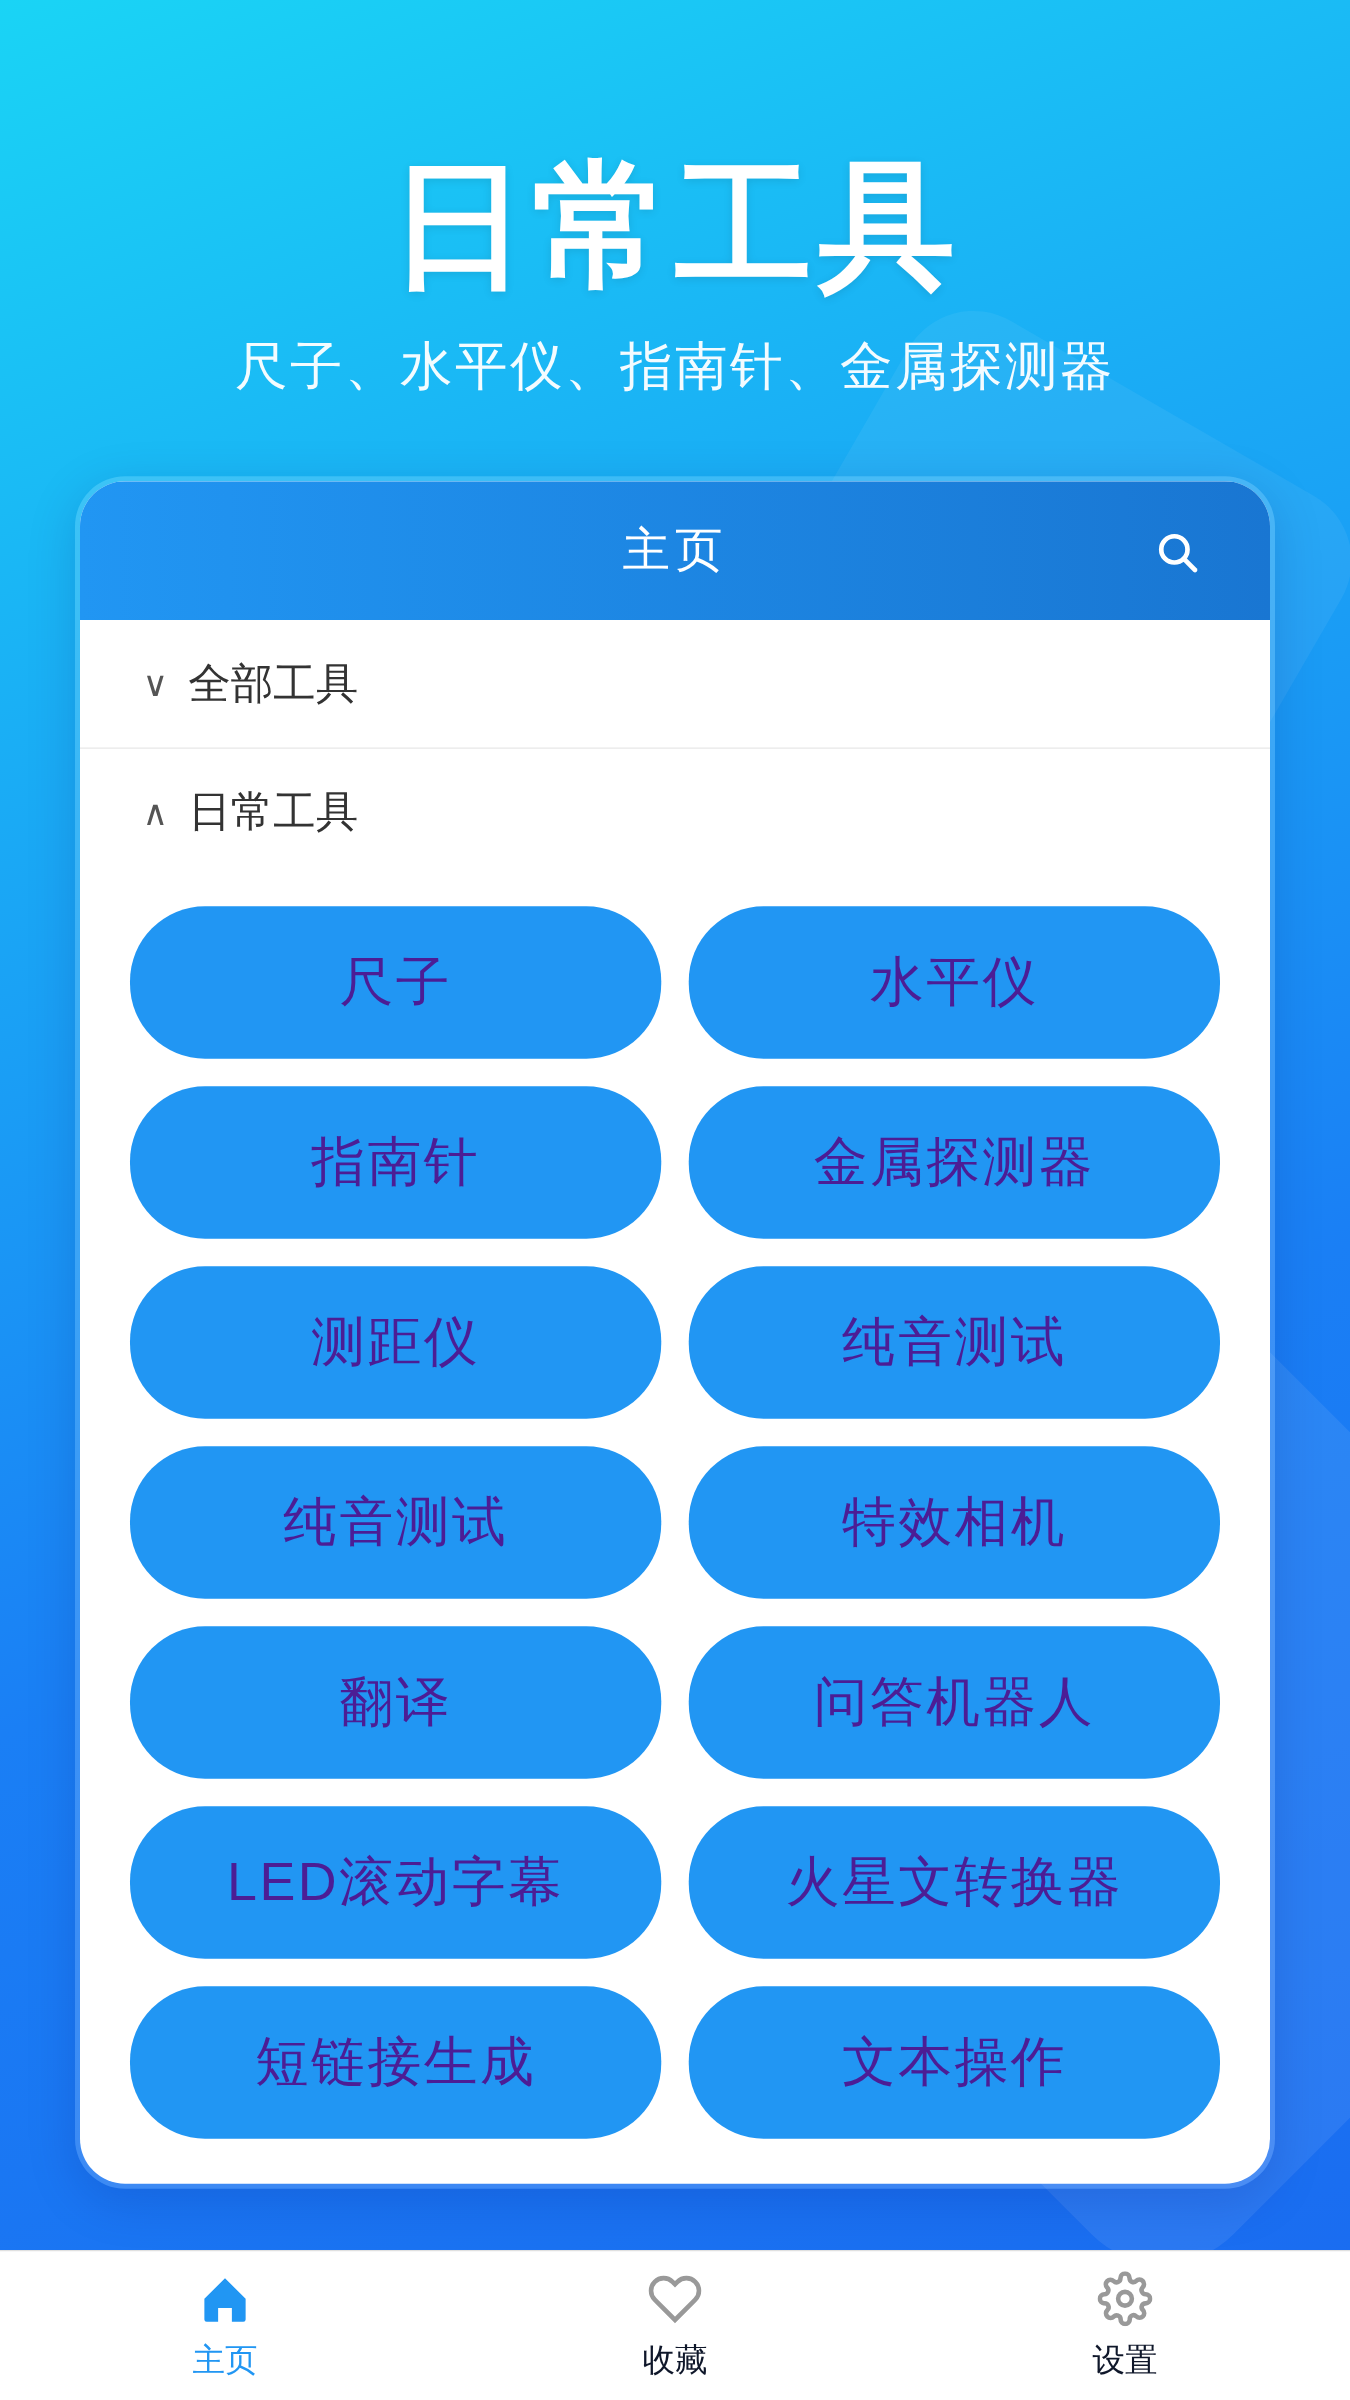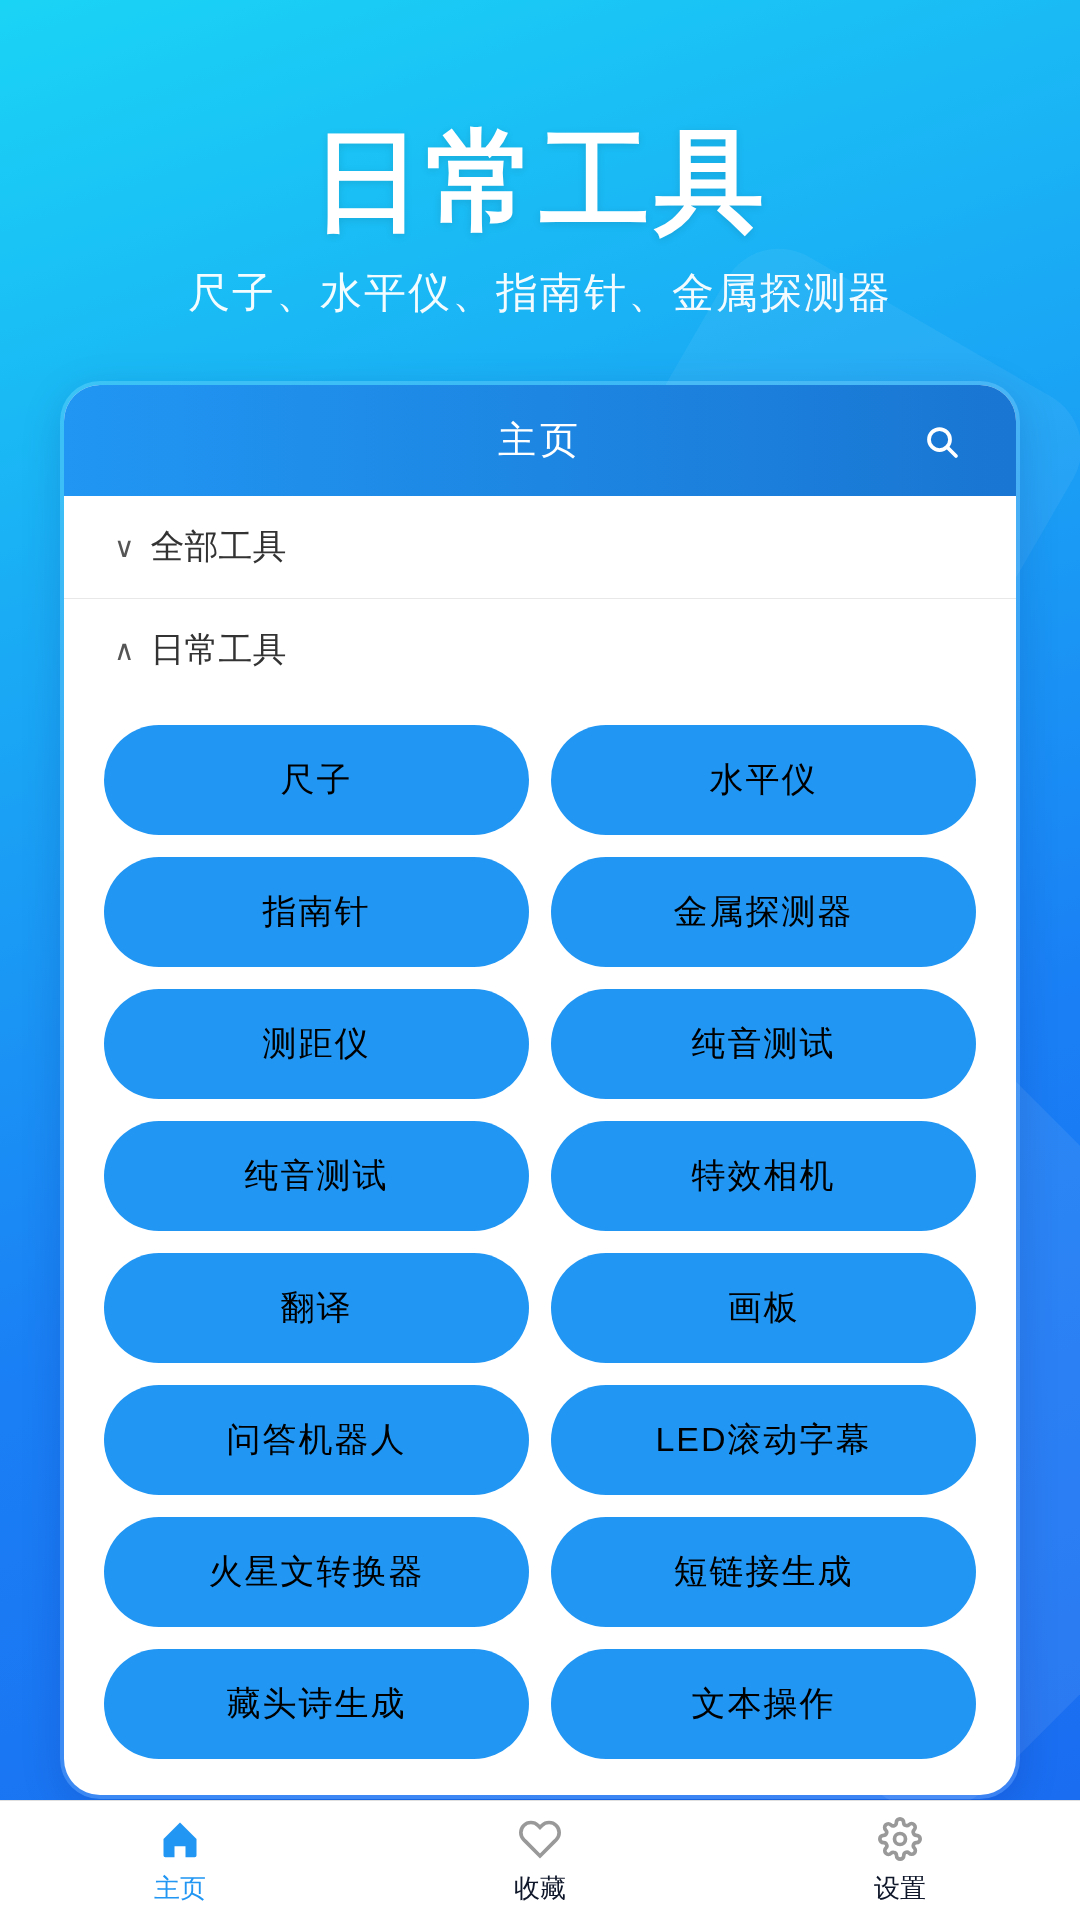--- a/index.html
+++ b/index.html
@@ -140,25 +140,25 @@
 
     .tools-grid {
       padding: 24px 40px 36px;
       display: grid;
       grid-template-columns: 1fr 1fr;
       gap: 22px;
     }
 
     .tool-btn {
       background: #2196F3;
-      color: #000000;
+      color: #4c1d95;
       border: none;
       border-radius: 60px;
       padding: 32px 20px;
-      font-size: 34px;
+      font-size: 43px;
       font-weight: 500;
       text-align: center;
       cursor: pointer;
       letter-spacing: 2px;
       transition: background 0.2s;
     }
 
     
     .tab-bar {
       position: fixed;
@@ -240,26 +240,24 @@
     <div class="tools-grid" id="tools-grid">
     <button class="tool-btn">尺子</button>
         <button class="tool-btn">水平仪</button>
         <button class="tool-btn">指南针</button>
         <button class="tool-btn">金属探测器</button>
         <button class="tool-btn">测距仪</button>
         <button class="tool-btn">纯音测试</button>
         <button class="tool-btn">纯音测试</button>
         <button class="tool-btn">特效相机</button>
         <button class="tool-btn">翻译</button>
-        <button class="tool-btn">画板</button>
         <button class="tool-btn">问答机器人</button>
         <button class="tool-btn">LED滚动字幕</button>
         <button class="tool-btn">火星文转换器</button>
         <button class="tool-btn">短链接生成</button>
-        <button class="tool-btn">藏头诗生成</button>
         <button class="tool-btn">文本操作</button>
       </div>
 
   </div>
 </div>
 
 <div class="tab-bar">
 
   <div class="tab-item tab-active">
     <div class="tab-icon">

